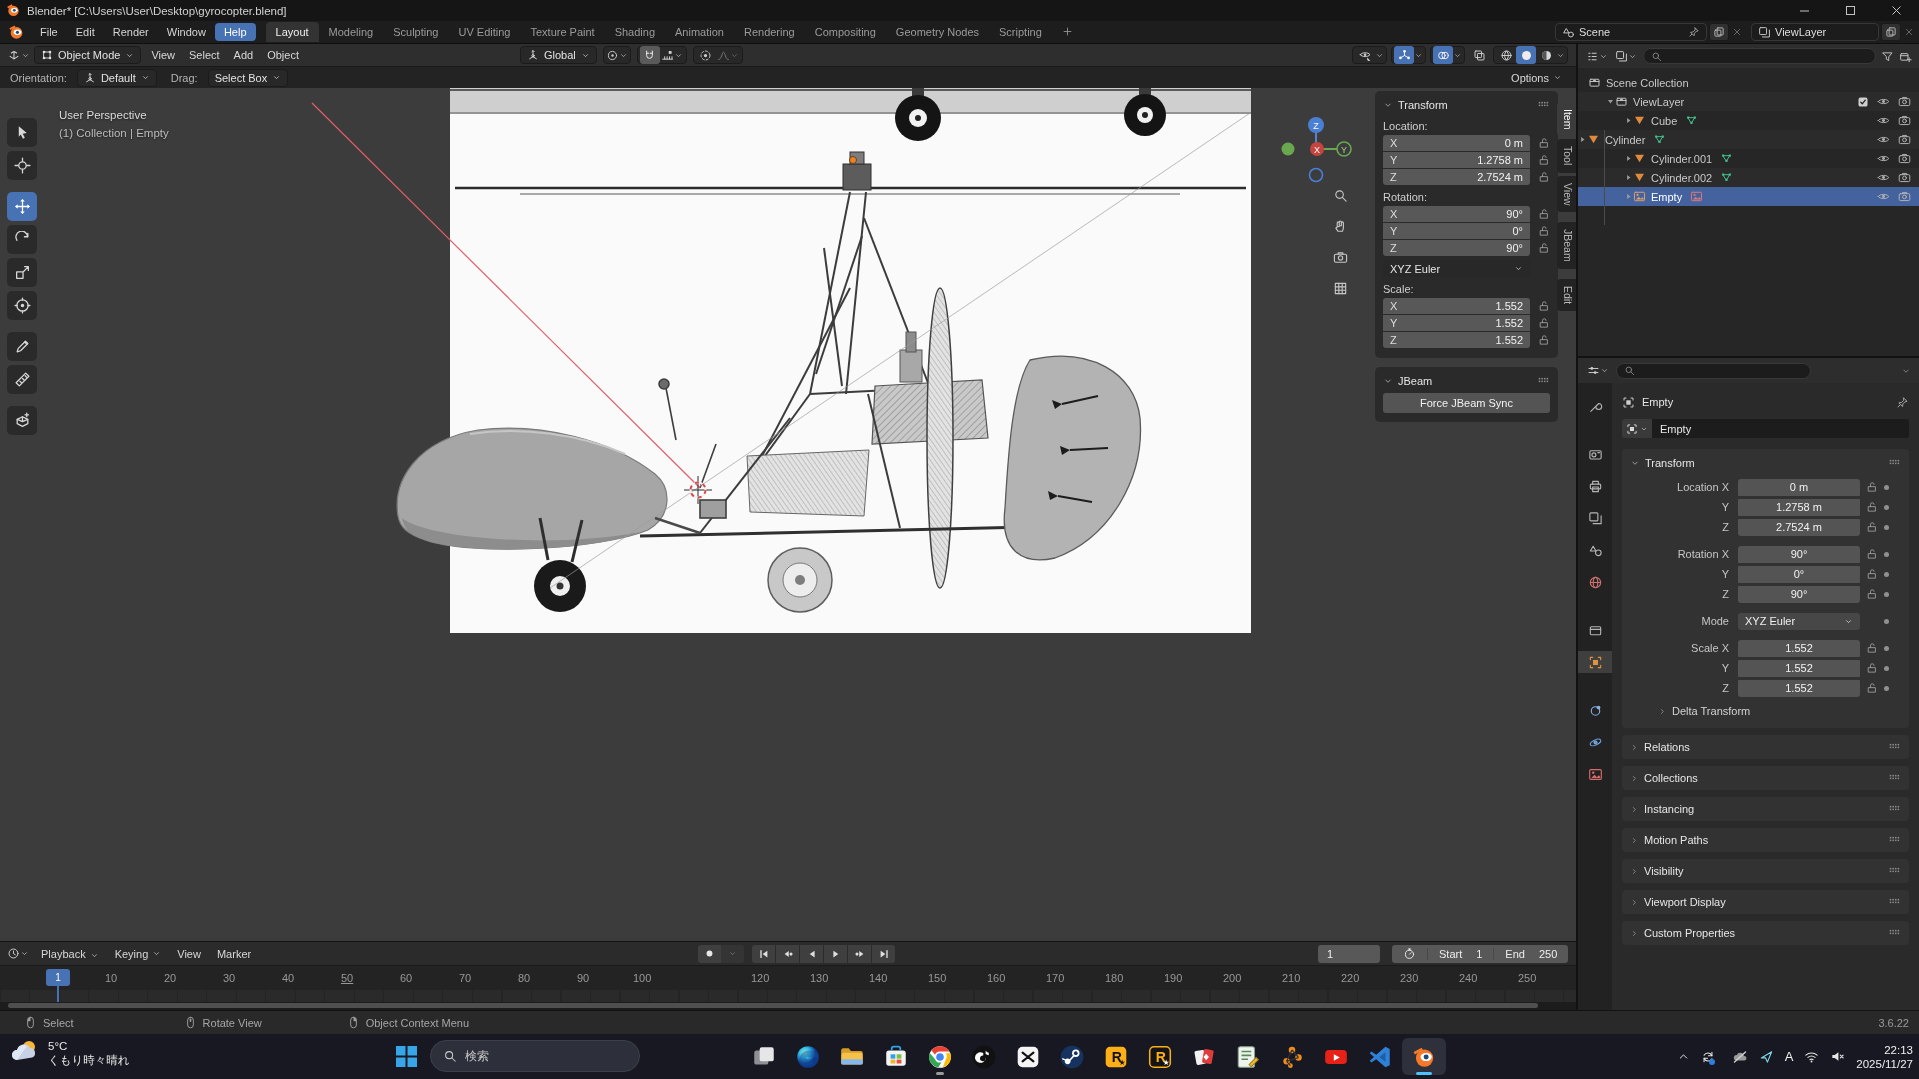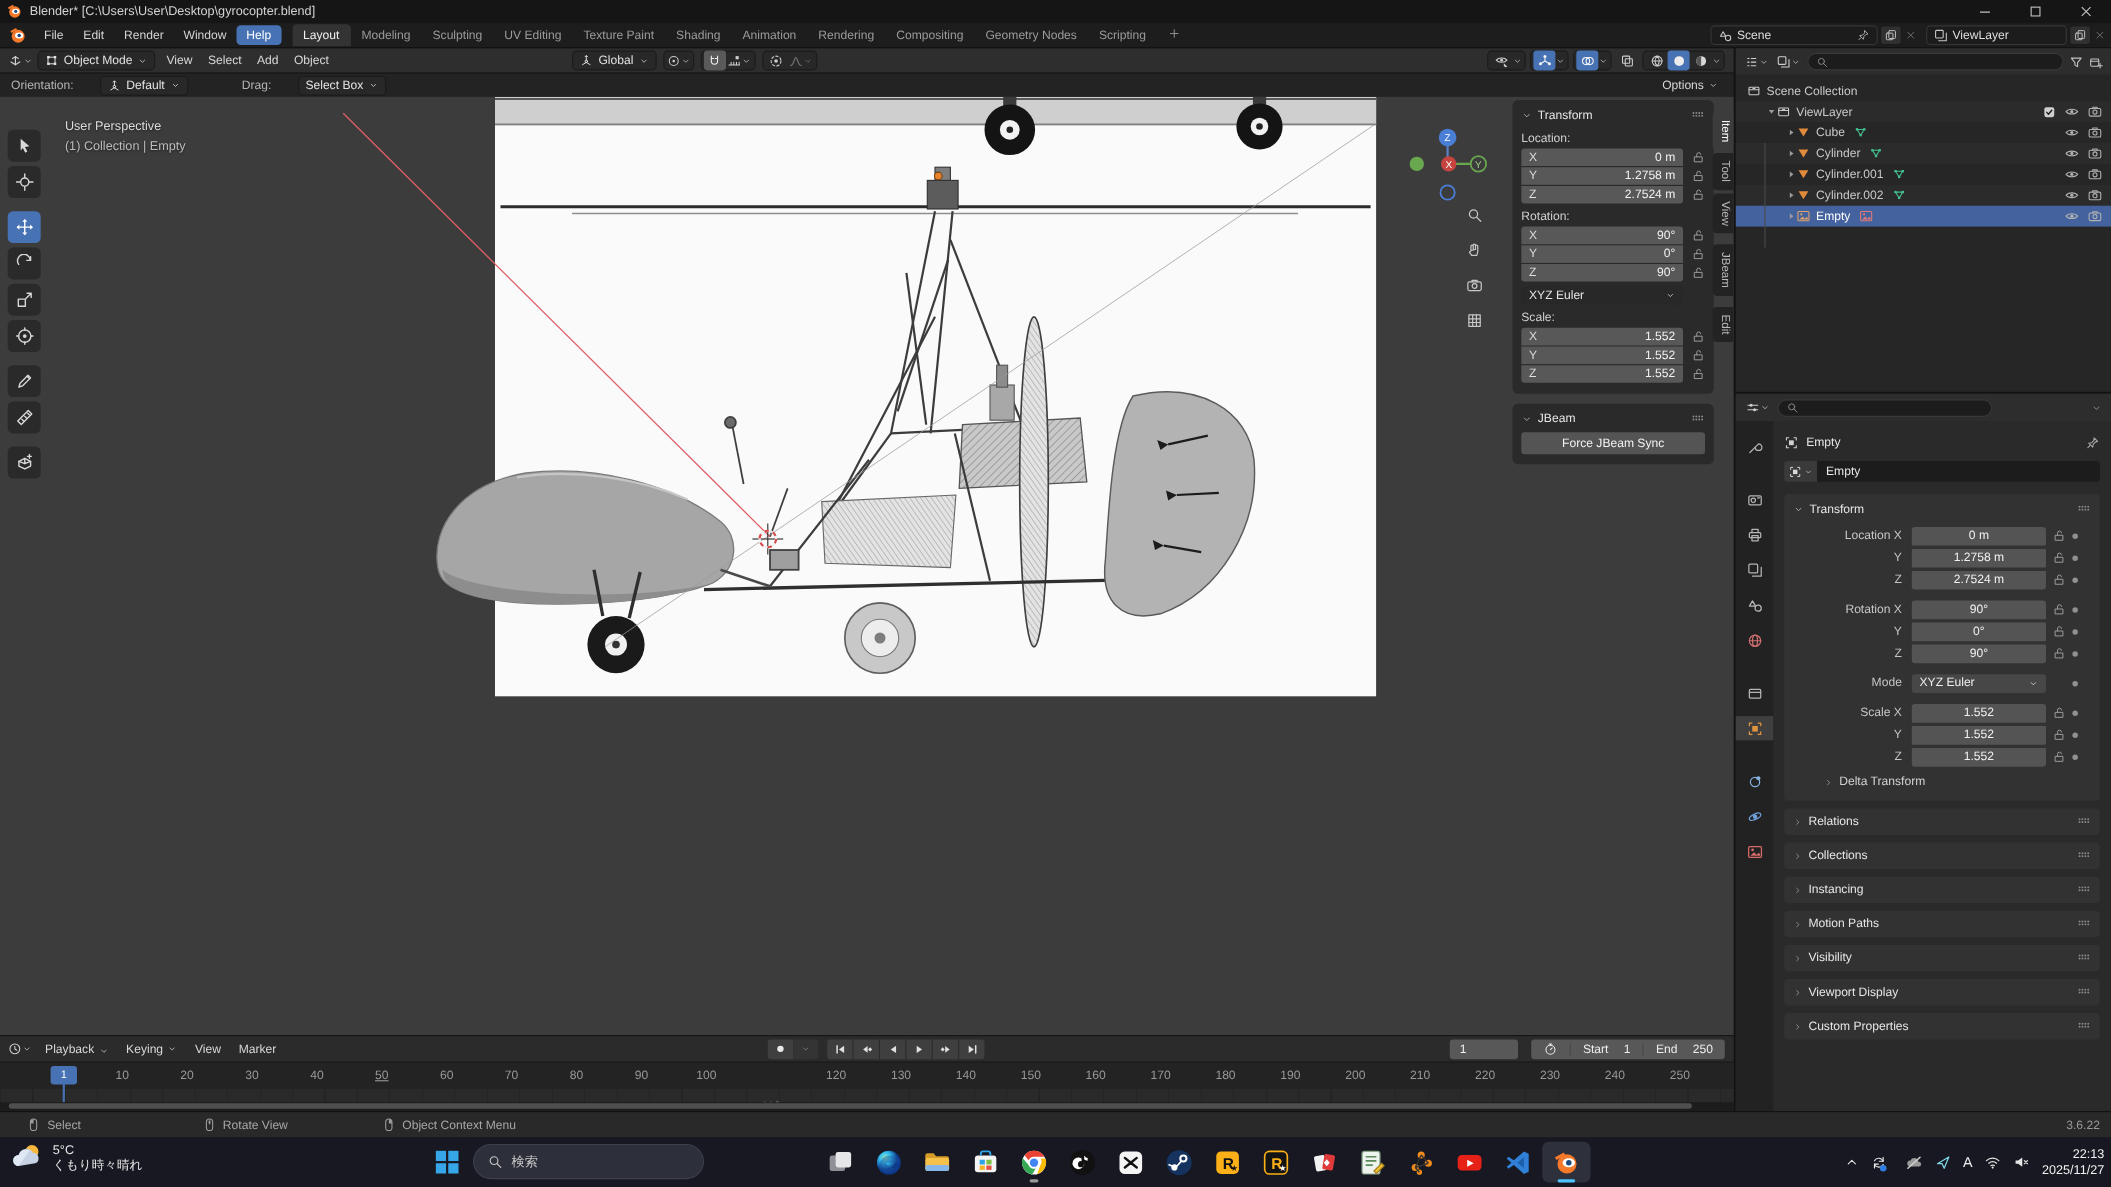--- a/index.html
+++ b/index.html
@@ -30,21 +30,21 @@
 .vph{height:22px;background:#2e2e2e;display:flex;align-items:center;gap:3px;padding:0 6px;position:relative}
 .pill{display:flex;align-items:center;gap:5px;background:#282828;border:1px solid #1b1b1b;border-radius:4px;padding:0 6px;height:18px;color:#e2e2e2}
 .hmenu{padding:2px 7px;color:#d8d8d8}
 .hbtn{display:flex;align-items:center;justify-content:center;height:18px;min-width:20px;border-radius:3px;color:#cfcfcf;padding:0 1px}
 .hbtn.on{background:#4772b3;color:#f4f4f4}
 .hbtn.lit{background:#5a5a5a;color:#f0f0f0}
 .grp{display:flex;background:#282828;border:1px solid #1b1b1b;border-radius:4px;height:18px;align-items:center;padding:0 2px}
 .vcenter{position:absolute;left:520px;display:flex;align-items:center;gap:6px}
 .vright{position:absolute;right:8px;display:flex;align-items:center;gap:4px}
 
-.vpt{height:22px;background:#232323;border-top:1px solid #181818;display:flex;align-items:center;padding:0 10px;gap:24px;position:relative}
+.vpt{height:22px;background:#232323;border-top:1px solid #181818;display:flex;align-items:center;padding:0 10px;gap:10px;position:relative}
 .lab{color:#b4b4b4}
 .vpt .opts{position:absolute;right:14px;display:flex;align-items:center;gap:4px;color:#d8d8d8}
 
 .canvas{flex:1;position:relative;background:#3c3c3c;overflow:hidden}
 .overlaytext{position:absolute;left:59px;top:18px;line-height:18px;font-size:11.5px;color:#dcdcdc;text-shadow:0 1px 2px rgba(0,0,0,.5)}
 .overlaytext .l2{color:#bcbcbc}
 .toolcol{position:absolute;left:7px;top:30px;display:flex;flex-direction:column;gap:4px}
 .tool{width:30px;height:29px;background:rgba(40,40,40,.88);border-radius:5px;display:flex;align-items:center;justify-content:center;color:#d8d8d8}
 .tool.on{background:#4772b3;color:#fff}
 .tgap{margin-top:8px}
@@ -494,21 +494,21 @@
             </span>
           <span>Default</span>
           <span class="ico" id="orient-chev">
               <span class="ico">
                 <svg viewBox="0 0 16 16" width="9" height="9" fill="none" stroke="currentColor" stroke-width="1.2" stroke-linecap="round" stroke-linejoin="round">
                   <path d="M4.5 6.5L8 10l3.5-3.5"></path>
                 </svg>
               </span>
             </span>
         </div>
-        <span class="lab" style="margin-left:25px">Drag:</span>
+        <span class="lab" style="margin-left:4px">Drag:</span>
         <div class="pill" id="drag-pill">
           <span>Select Box</span>
           <span class="ico" id="drag-chev">
               <span class="ico">
                 <svg viewBox="0 0 16 16" width="9" height="9" fill="none" stroke="currentColor" stroke-width="1.2" stroke-linecap="round" stroke-linejoin="round">
                   <path d="M4.5 6.5L8 10l3.5-3.5"></path>
                 </svg>
               </span>
             </span>
         </div>
@@ -1249,21 +1249,21 @@
                 </span>
                 <span class="ico">
                   <svg viewBox="0 0 16 16" width="13" height="13" fill="none" stroke="currentColor" stroke-width="1.2" stroke-linecap="round" stroke-linejoin="round">
                     <rect x="1.5" y="4.5" width="13" height="8.5" rx="1.5"></rect>
                     <path d="M5.5 4.5V3h5v1.5"></path>
                     <circle cx="8" cy="8.5" r="2.3"></circle>
                   </svg>
                 </span>
               </span>
             </div>
-            <div class="orow alt" style="padding-left: 46px;">
+            <div class="orow alt" style="">
               <span class="ico" style="color: rgb(154, 154, 154);">
                 <svg viewBox="0 0 16 16" width="9" height="9" fill="none" stroke="currentColor" stroke-width="1.2" stroke-linecap="round" stroke-linejoin="round">
                   <path d="M5.5 3.5v9L11.5 8z" fill="currentColor" stroke="none"></path>
                 </svg>
               </span>
               <span class="ico">
                 <svg viewBox="0 0 16 16" width="13" height="13" fill="none" stroke="currentColor" stroke-width="1.2" stroke-linecap="round" stroke-linejoin="round">
                   <path d="M2.5 3.5h11L8 12.5z" fill="#e08a3c" stroke="none"></path>
                 </svg>
               </span>

